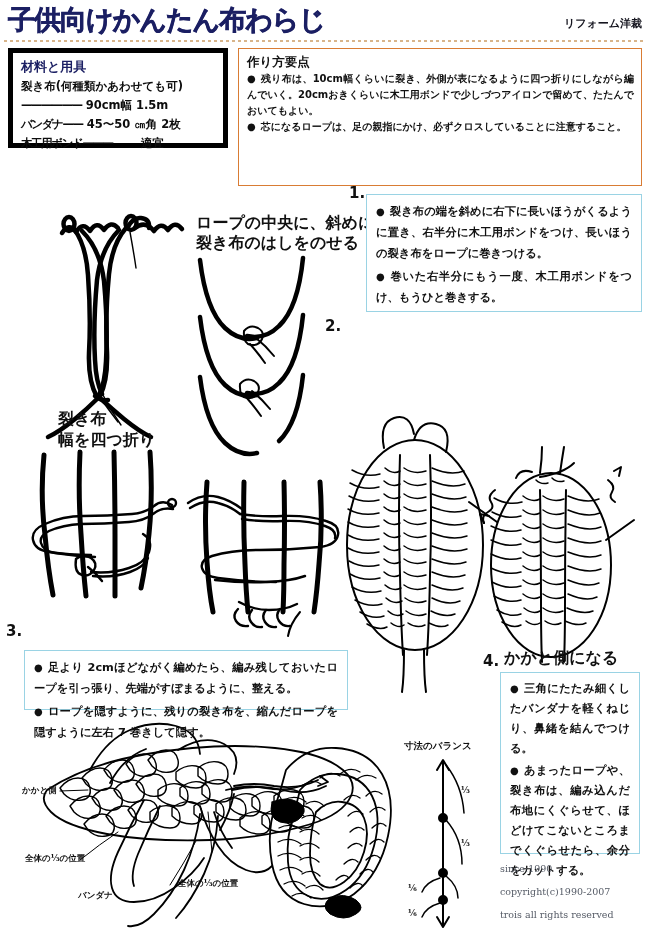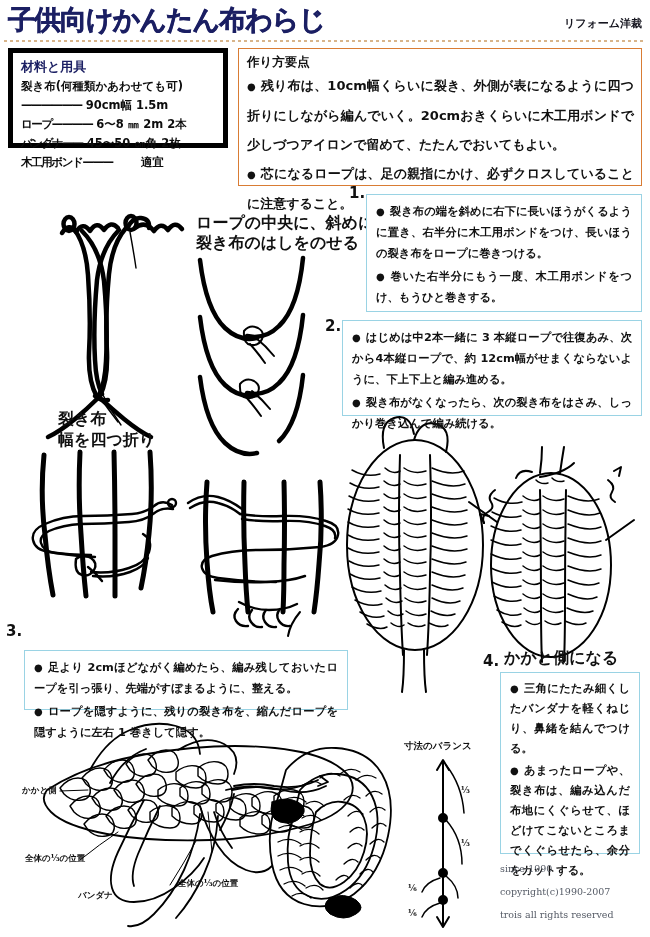--- a/index.html
+++ b/index.html
@@ -92,24 +92,24 @@
     box-sizing: border-box;
     padding: 4px 7px 16px 8px;
   }
   #method-title {
     font-size: 12.5px;
     font-weight: bold;
     color: #121212;
     line-height: 18px;
   }
   .method-p {
-    font-size: 13px;
+    font-size: 10px;
     font-weight: bold;
     color: #111111;
-    line-height: 29px;
+    line-height: 16px;
     text-align: justify;
   }
   .bullet::before {
     content: "\25CF";
     font-size: 10px;
     margin-right: 5px;
   }
 
   
   .step-box {
@@ -190,24 +190,20 @@
     <div id="brand-label">リフォーム洋裁</div>
     <div id="title-rule"></div>
   </div>
 
   <div id="materials-box">
     <div id="materials-title">材料と用具</div>
     <div class="mat-row">裂き布(何種類かあわせても可)</div>
     <div class="mat-row">
       <span class="dashline">——————</span>
       <span class="amt">90cm幅  1.5m</span>
-    </div>
-    <div class="mat-row">
-      <span class="dashline">ロープ————</span>
-      <span class="amt">6〜8 ㎜  2m  2本</span>
     </div>
     <div class="mat-row">
       <span class="dashline">バンダナ——</span>
       <span class="amt">45〜50 ㎝角  2枚</span>
     </div>
     <div class="mat-row">
       <span class="dashline">木工用ボンド———</span>
       <span class="amt" style="margin-left:24px">適宜</span>
     </div>
   </div>
@@ -552,29 +548,25 @@
   <div class="handwritten-label" style="left:408px; top:883px;">⅙</div>
   <div class="handwritten-label" style="left:408px; top:908px;">⅙</div>
 
   <div class="step-num" id="step1-num">1.</div>
   <div class="step-box" id="step1-box">
     <p class="bullet">裂き布の端を斜めに右下に長いほうがくるように置き、右半分に木工用ボンドをつけ、長いほうの裂き布をロープに巻きつける。</p>
     <p class="bullet">巻いた右半分にもう一度、木工用ボンドをつけ、もうひと巻きする。</p>
   </div>
 
   <div class="step-num" id="step2-num">2.</div>
-  <div class="step-box" id="step2-box">
-    <p class="bullet">はじめは中2本一緒に 3 本縦ロープで往復あみ、次から4本縦ロープで、約 12cm幅がせまくならないように、下上下上と編み進める。</p>
-    <p class="bullet">裂き布がなくなったら、次の裂き布をはさみ、しっかり巻き込んで編み続ける。</p>
-  </div>
 
   <div class="step-num" id="step3-num">3.</div>
   <div class="step-box" id="step3-box">
     <p class="bullet">足より 2cmほどながく編めたら、編み残しておいたロープを引っ張り、先端がすぼまるように、整える。</p>
-    <p class="bullet">ロープを隠すように、残りの裂き布を、縮んだロープを隠すように左右 1 巻きして隠す。</p>
+    <p class="bullet">ロープを隠すように、残りの裂き布を、縮んだロープを隠すように左右 7 巻きして隠す。</p>
   </div>
 
   <div class="step-num" id="step4-num">4.</div>
   <div class="step-box" id="step4-box">
     <p class="bullet">三角にたたみ細くしたバンダナを軽くねじり、鼻緒を結んでつける。</p>
     <p class="bullet">あまったロープや、裂き布は、編み込んだ布地にくぐらせて、ほどけてこないところまでくぐらせたら、余分をカットする。</p>
   </div>
 
   <div id="footer">
     <div class="footer-line">since:1990</div>

